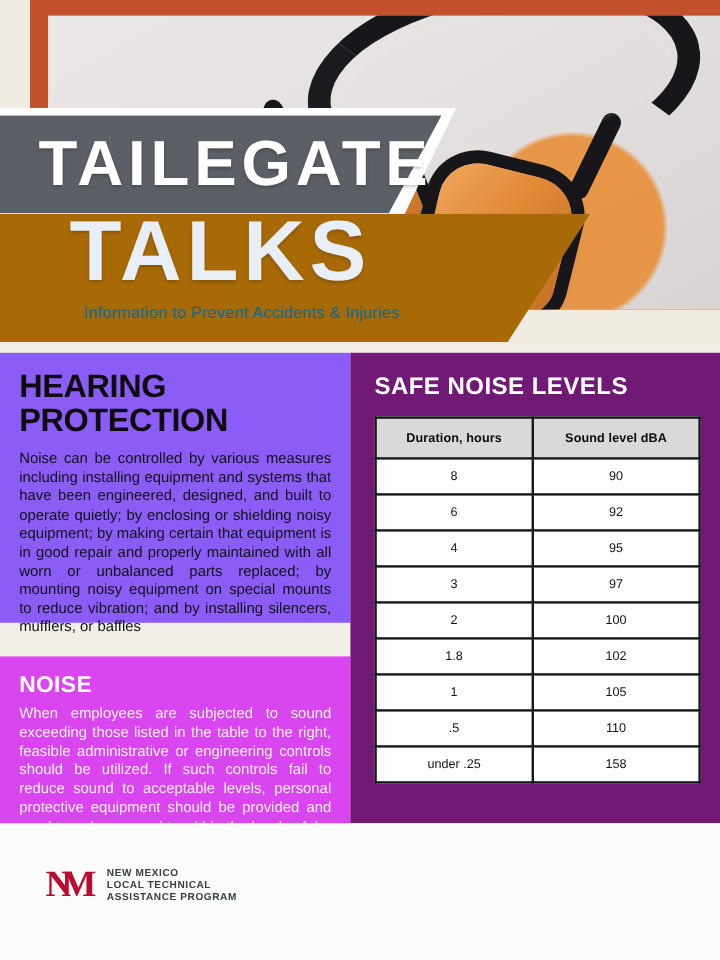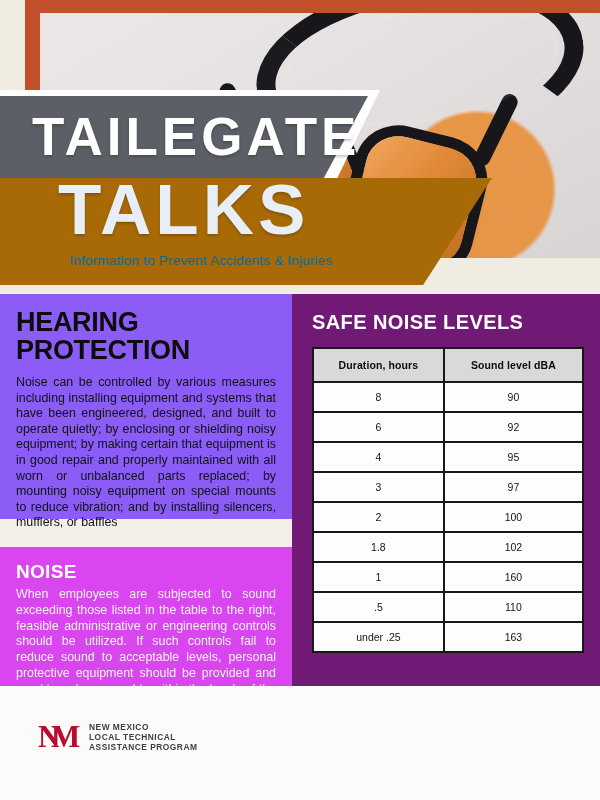--- a/index.html
+++ b/index.html
@@ -210,29 +210,29 @@
             <tr>
               <td>2</td>
               <td>100</td>
             </tr>
             <tr>
               <td>1.8</td>
               <td>102</td>
             </tr>
             <tr>
               <td>1</td>
-              <td>160</td>
+              <td>105</td>
             </tr>
             <tr>
               <td>.5</td>
               <td>110</td>
             </tr>
             <tr>
               <td>under .25</td>
-              <td>163</td>
+              <td>158</td>
             </tr>
           </tbody>
       </table>
     </div>
 
   </div>
 
   <div class="footer">
 
     <div class="logo-unm">

